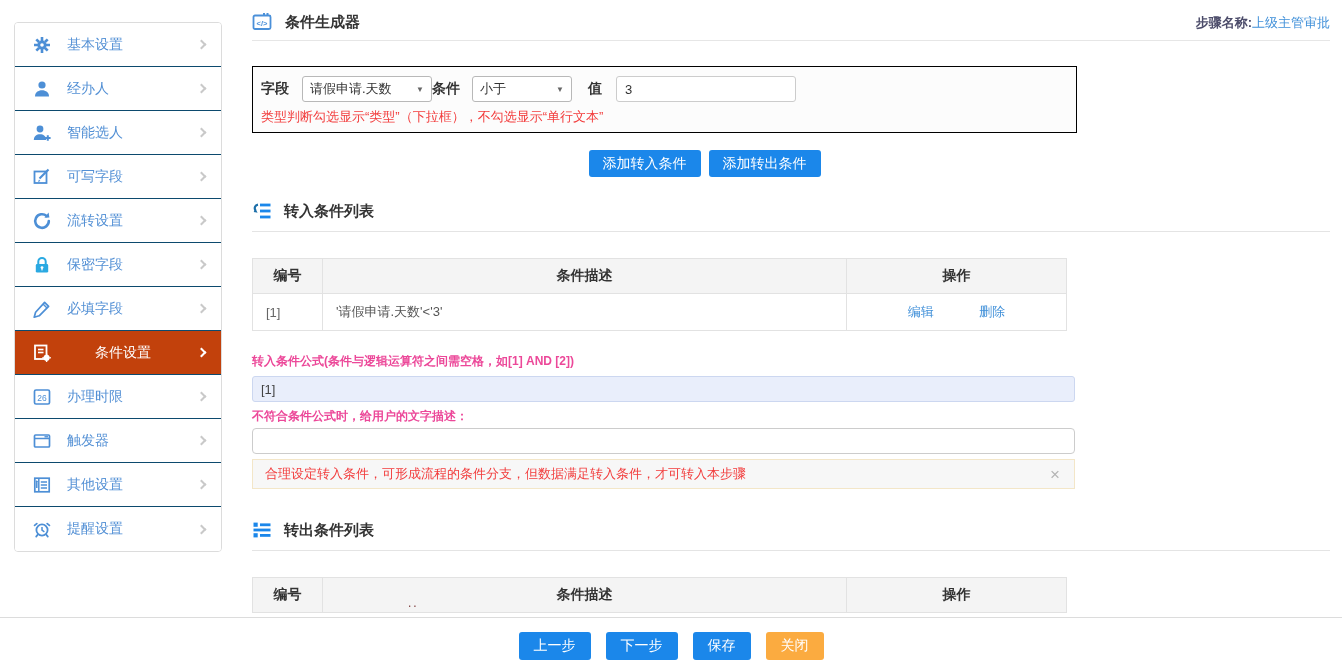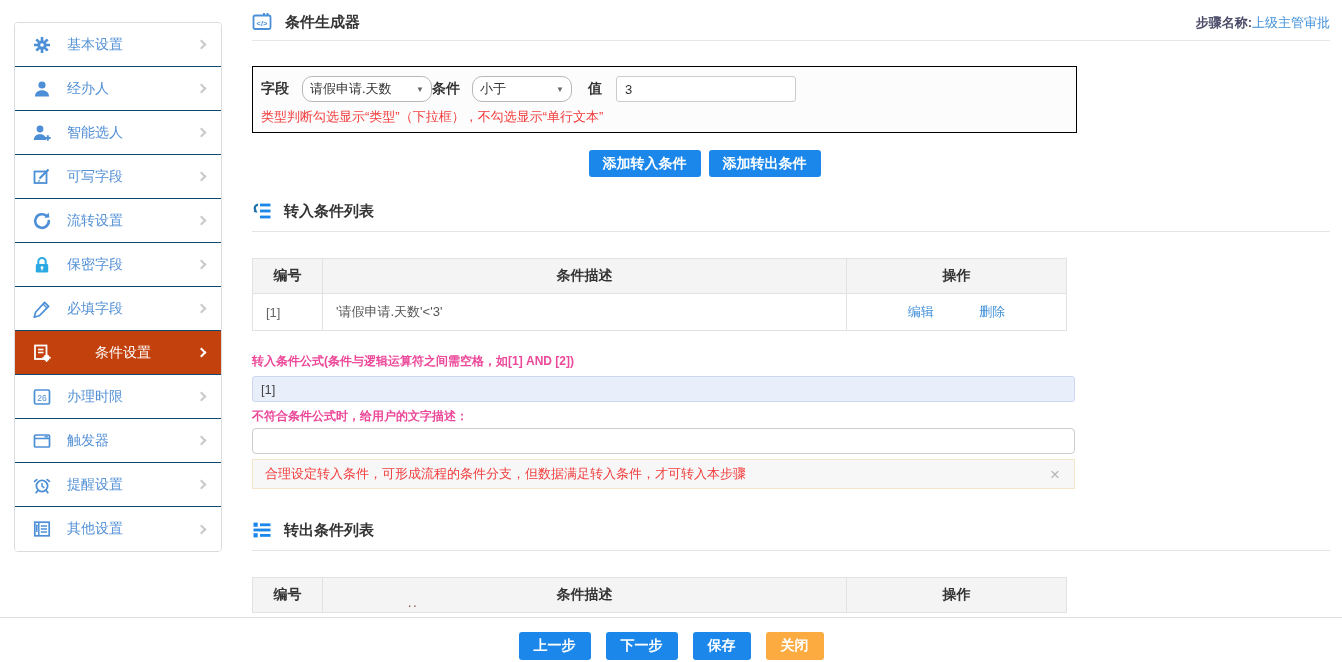--- a/index.html
+++ b/index.html
@@ -34,32 +34,32 @@
   .step-name { font-size:13px; }
   .step-name .k { color:#4c4c6a; font-weight:bold; }
   .step-name .v { color:#4090d9; }
 
   
   .builder-panel { margin-top:25px; width:825px; background:#fcfcfc;
                    border:1px solid #000000; padding:8px 0 6px 6px; }
   .builder-row { display:flex; align-items:center; height:28px; }
   .fld-lbl { font-size:14px; font-weight:bold; color:#333; }
   .sel { display:inline-flex; align-items:center; justify-content:space-between;
-         height:26px; background:#fff; border:1px solid #b8b8b8; border-radius:10px;
+         height:26px; background:#fff; border:1px solid #b8b8b8; border-radius:3px;
          padding:0 7px; font-size:13px; color:#333; cursor:pointer; }
   .sel .caret { font-size:8px; color:#666; margin-left:8px; }
   .txt-input { height:26px; border:1px solid #ccc; border-radius:3px; padding:0 8px;
                font-size:13px; color:#333; font-family:inherit; }
   .builder-hint { margin-top:5px; padding-left:2px; font-size:13px; color:#f23c3c; }
 
   
   .add-row { width:825px; margin:17px 0 0 40px; display:flex; justify-content:center; gap:8px; }
   .btn { display:inline-flex; align-items:center; justify-content:center; height:27px;
          padding:0 14px; border:none; border-radius:3px; font-size:14px; color:#fff;
-         background:#1b87ea; cursor:pointer; font-family:inherit;font-weight:bold; }
+         background:#1b87ea; cursor:pointer; font-family:inherit; }
   .btn.warning { background:#fbab40; }
 
   
   .section-head { margin-top:23px; display:flex; align-items:center; gap:12px; height:22px; }
   .section-title { font-size:15px; font-weight:bold; color:#333; }
   .section-divider { margin-top:9px; border-top:1px solid #e4e4e4; width:1078px; }
 
   
   table.cond { border-collapse:collapse; margin-top:26px; width:814px; table-layout:fixed; }
   table.cond th, table.cond td { border:1px solid #e2e2e2; }
@@ -238,49 +238,49 @@
             <line x1="12.5" y1="5.8" x2="16" y2="5.8" stroke="currentColor" stroke-width="1.4"></line>
           </svg>
       </span>
       <span class="lbl">触发器</span>
       <span class="chev"></span>
     </div>
 
     <div class="side-item">
       <span class="icon">
         <svg viewBox="0 0 20 20">
+            <rect x="2.8" y="3.2" width="14.4" height="13.6" fill="none" stroke="currentColor" stroke-width="1.7"></rect>
+            <line x1="6.8" y1="3.2" x2="6.8" y2="16.8" stroke="currentColor" stroke-width="1.5"></line>
+            <g stroke="currentColor" stroke-width="1.5">
+              <line x1="8.8" y1="7" x2="15" y2="7"></line>
+              <line x1="8.8" y1="10" x2="15" y2="10"></line>
+              <line x1="8.8" y1="13" x2="15" y2="13"></line>
+            </g>
+            <line x1="4.8" y1="6" x2="4.8" y2="13" stroke="currentColor" stroke-width="1.5"></line>
+            <path d="M4.8 5l-1.2 2h2.4z" fill="currentColor"></path>
+          </svg>
+      </span>
+      <span class="lbl">其他设置</span>
+      <span class="chev"></span>
+    </div>
+
+    <div class="side-item">
+      <span class="icon">
+        <svg viewBox="0 0 20 20">
             <circle cx="10" cy="11" r="5.6" fill="none" stroke="currentColor" stroke-width="1.8"></circle>
             <path d="M10 8v3.2l2.4 1.6" fill="none" stroke="currentColor" stroke-width="1.5"></path>
             <g stroke="currentColor" stroke-width="1.8" stroke-linecap="round">
               <line x1="4.8" y1="4.6" x2="2.6" y2="6.4"></line>
               <line x1="15.2" y1="4.6" x2="17.4" y2="6.4"></line>
               <line x1="5.6" y1="15.8" x2="4.2" y2="17.6"></line>
               <line x1="14.4" y1="15.8" x2="15.8" y2="17.6"></line>
             </g>
           </svg>
       </span>
       <span class="lbl">提醒设置</span>
-      <span class="chev"></span>
-    </div>
-
-    <div class="side-item">
-      <span class="icon">
-        <svg viewBox="0 0 20 20">
-            <rect x="2.8" y="3.2" width="14.4" height="13.6" fill="none" stroke="currentColor" stroke-width="1.7"></rect>
-            <line x1="6.8" y1="3.2" x2="6.8" y2="16.8" stroke="currentColor" stroke-width="1.5"></line>
-            <g stroke="currentColor" stroke-width="1.5">
-              <line x1="8.8" y1="7" x2="15" y2="7"></line>
-              <line x1="8.8" y1="10" x2="15" y2="10"></line>
-              <line x1="8.8" y1="13" x2="15" y2="13"></line>
-            </g>
-            <line x1="4.8" y1="6" x2="4.8" y2="13" stroke="currentColor" stroke-width="1.5"></line>
-            <path d="M4.8 5l-1.2 2h2.4z" fill="currentColor"></path>
-          </svg>
-      </span>
-      <span class="lbl">其他设置</span>
       <span class="chev"></span>
     </div>
 
   </div>
 
   <div class="main">
 
     <div class="main-header">
       <div class="hdr-left">
         <span class="icon" style="color:#4a90d9;">

